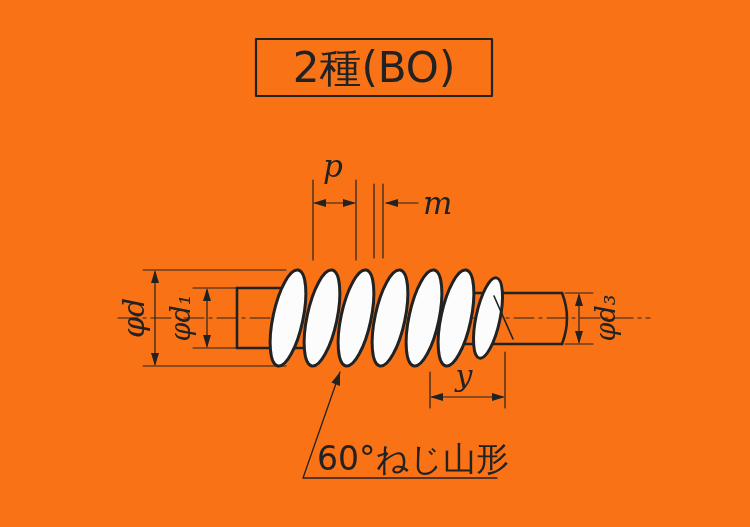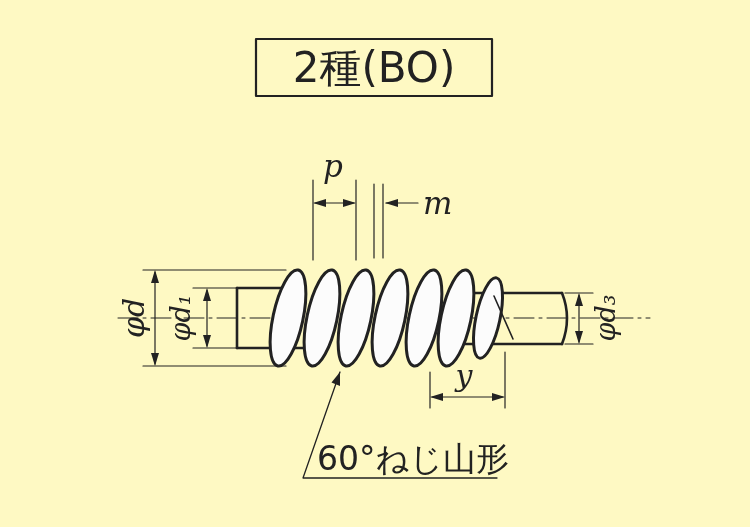--- a/index.html
+++ b/index.html
@@ -1,18 +1,18 @@
 <!DOCTYPE html>
 <html><head>
 <meta charset="utf-8">
 <style>
   html,body{margin:0;padding:0;background:#ffffff;}
   .stage{
     width:750px;height:527px;
-    background:#fef9c3;
+    background:#f97316;
     position:relative;
     overflow:hidden;
     font-family:"DejaVu Serif","DejaVu Sans",serif;
   }
   svg{display:block;}
   text{user-select:none;}
   .dim-label{
     font-family:"DejaVu Serif","DejaVu Sans",serif;
     font-style:italic;
   }

